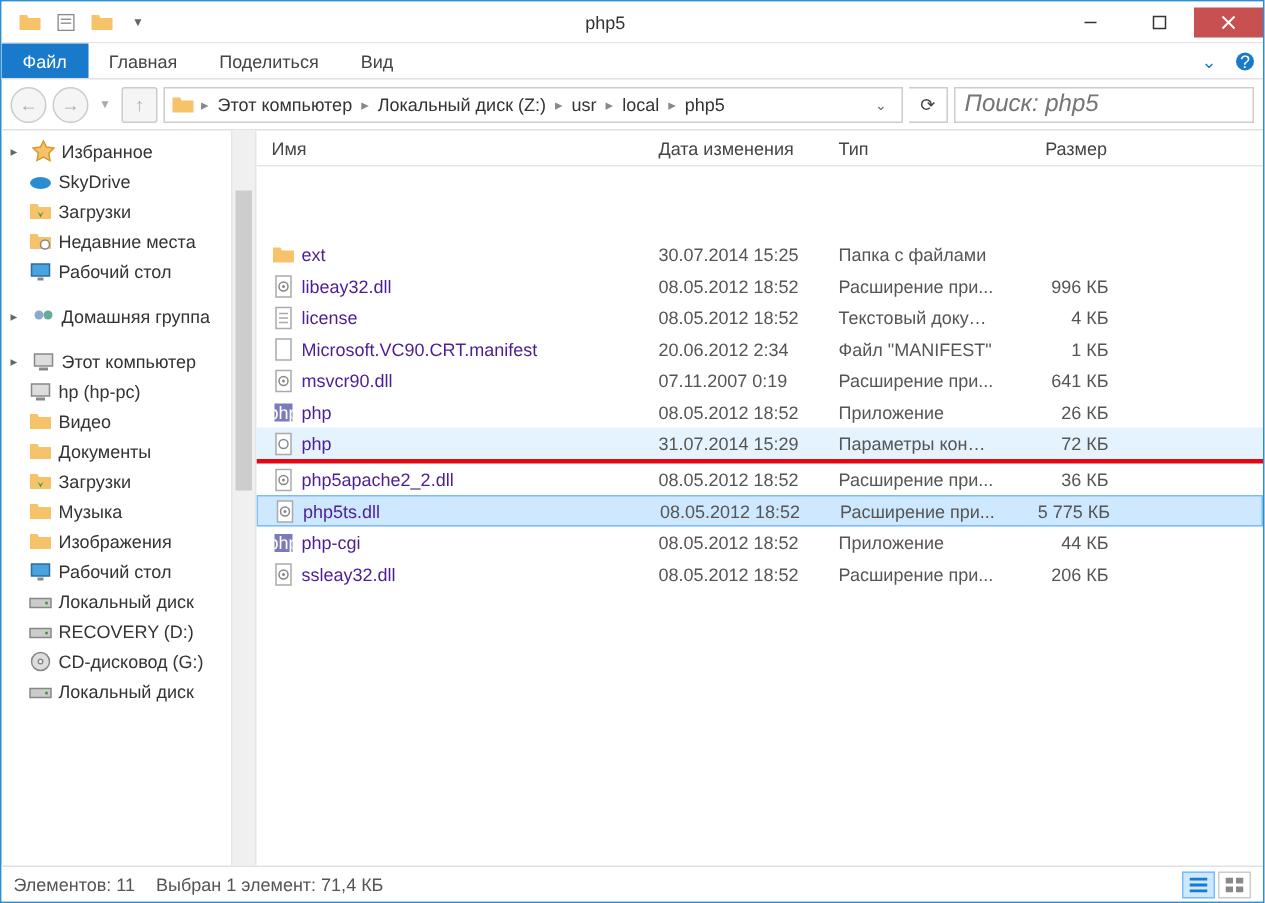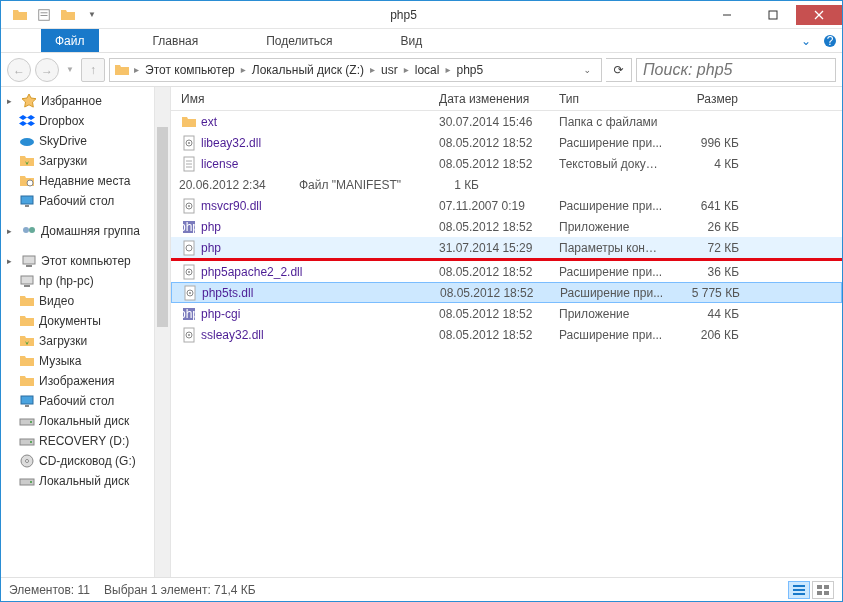--- a/index.html
+++ b/index.html
@@ -10,21 +10,21 @@
 .titlebar .qat { display:flex; align-items:center; padding-left:8px; gap:2px; }
 .qat-icon { width:22px; height:22px; display:flex; align-items:center; justify-content:center; }
 .titlebar .title { flex:1; text-align:center; font-size:12px; color:#333; }
 .titlebar .wbtns { display:flex; }
 .wbtn { width:46px; height:20px; display:flex; align-items:center; justify-content:center; color:#333; }
 .wbtn.close { background:#c75050; color:#fff; width:46px; height:20px; }
 .wbtn svg { width:10px; height:10px; }
 
 
 .ribbon { height:24px; display:flex; align-items:stretch; background:#fff; border-bottom:1px solid #e1e1e1; }
-.ribbon-tab { padding:4px 14px; font-size:12px; color:#444; display:flex; align-items:center;margin-left:40px; }
+.ribbon-tab { padding:4px 14px; font-size:12px; color:#444; display:flex; align-items:center; }
 .ribbon-tab.active { background:#1979ca; color:#fff; }
 .ribbon .spacer { flex:1; }
 .ribbon .collapse { width:24px; display:flex; align-items:center; justify-content:center; color:#1979ca; }
 .ribbon .help { width:24px; display:flex; align-items:center; justify-content:center; color:#1979ca; }
 
 
 .navbar { height:34px; display:flex; align-items:center; padding:4px 6px; gap:4px; border-bottom:1px solid #e1e1e1; }
 .navbtn { width:24px; height:24px; border:1px solid #ccc; border-radius:12px; display:flex; align-items:center; justify-content:center; color:#aaa; background:#f5f5f5; }
 .navbtn.small { width:14px; border:none; background:none; }
 .navbtn.up { border-radius:2px; }
@@ -44,21 +44,21 @@
 .navpane { width:170px; border-right:1px solid #e5e5e5; overflow:hidden; padding-top:4px; position:relative; }
 .navgroup { margin-bottom:10px; }
 .navitem { display:flex; align-items:center; height:20px; padding-left:18px; gap:4px; color:#333; white-space:nowrap; }
 .navitem.header { padding-left:6px; font-weight:normal; }
 .navitem .tw { width:10px; font-size:9px; color:#666; }
 .navitem .ic { width:16px; height:16px; display:flex; align-items:center; justify-content:center; }
 .nav-scroll { position:absolute; right:0; top:0; bottom:0; width:16px; background:#f0f0f0; border-left:1px solid #e5e5e5;}
 .nav-scroll .thumb { position:absolute; left:2px; right:2px; top:40px; height:200px; background:#cdcdcd; }
 
 
-.filepane { flex:1; display:flex; flex-direction:column; position:relative; }
+.filepane { flex:1; display:flex; flex-direction:column; position:relative;gap:48px; }
 .cols { display:flex; height:24px; border-bottom:1px solid #e5e5e5; align-items:center; color:#444; }
 .cols .col { padding:0 8px; border-right:1px solid transparent; }
 .col.name { width:260px; padding-left:10px; }
 .col.date { width:120px; }
 .col.type { width:120px; }
 .col.size { width:76px; text-align:right; }
 .rows { flex:1; overflow:hidden; }
 .row { display:flex; height:21px; align-items:center; }
 .row.selected { background:#cde8ff; border:1px solid #7abdff; height:21px; }
 .row .c { padding:0 8px; white-space:nowrap; overflow:hidden; text-overflow:ellipsis; color:#4c1d95; }
@@ -177,28 +177,20 @@
             <span class="ic">
               <svg width="16" height="16" viewBox="0 0 16 16">
                 <path class="i-star" d="M8 1l2 4 5 .7-3.5 3.4.8 5L8 11.8 3.7 14l.8-5L1 5.7 6 5z"></path>
               </svg>
             </span>
             <span>Избранное</span>
           </div>
           <div class="navitem">
             <span class="ic">
               <svg width="16" height="16" viewBox="0 0 16 16">
-                <path fill="#0061ff" d="M4 2l4 2.5L4 7 0 4.5z M12 2l4 2.5L12 7 8 4.5z M4 8l4 2.5L4 13 0 10.5z M12 8l4 2.5L12 13 8 10.5z"></path>
-              </svg>
-            </span>
-            <span>Dropbox</span>
-          </div>
-          <div class="navitem">
-            <span class="ic">
-              <svg width="16" height="16" viewBox="0 0 16 16">
                 <ellipse cx="8" cy="9" rx="7" ry="4" fill="#2a8dd4"></ellipse>
               </svg>
             </span>
             <span>SkyDrive</span>
           </div>
           <div class="navitem">
             <span class="ic">
               <svg width="16" height="16" viewBox="0 0 16 16">
                 <path class="i-folder" d="M1 3h5l1 2h8v8H1z"></path>
                 <path fill="#3a9b3a" d="M8 6v4l2-2-2 4-2-4 2 2z"></path>
@@ -357,21 +349,21 @@
       <div class="col size">Размер</div>
     </div>
     <div class="rows" id="file-rows">
         <div class="row">
           <div class="c name">
             <span class="fic"><svg width="16" height="16" viewBox="0 0 16 16">
                 <path class="i-folder" d="M1 3h5l1 2h8v8H1z"></path>
               </svg></span>
             <span>ext</span>
           </div>
-          <div class="c date">30.07.2014 15:46</div>
+          <div class="c date">30.07.2014 15:25</div>
           <div class="c type">Папка с файлами</div>
           <div class="c size"></div>
         </div>
         <div class="row">
           <div class="c name">
             <span class="fic"><svg width="16" height="16" viewBox="0 0 16 16">
                 <rect x="3" y="1" width="10" height="14" fill="#fff" stroke="#aaa"></rect>
                 <circle cx="8" cy="8" r="3" fill="none" stroke="#888"></circle>
                 <circle cx="8" cy="8" r="1" fill="#888"></circle>
               </svg></span>
@@ -389,20 +381,26 @@
                 <line x1="5" y1="8" x2="11" y2="8" stroke="#aaa"></line>
                 <line x1="5" y1="11" x2="11" y2="11" stroke="#aaa"></line>
               </svg></span>
             <span>license</span>
           </div>
           <div class="c date">08.05.2012 18:52</div>
           <div class="c type">Текстовый докум...</div>
           <div class="c size">4 КБ</div>
         </div>
         <div class="row">
+          <div class="c name">
+            <span class="fic"><svg width="16" height="16" viewBox="0 0 16 16">
+                <rect x="3" y="1" width="10" height="14" fill="#fff" stroke="#aaa"></rect>
+              </svg></span>
+            <span>Microsoft.VC90.CRT.manifest</span>
+          </div>
           <div class="c date">20.06.2012 2:34</div>
           <div class="c type">Файл "MANIFEST"</div>
           <div class="c size">1 КБ</div>
         </div>
         <div class="row">
           <div class="c name">
             <span class="fic"><svg width="16" height="16" viewBox="0 0 16 16">
                 <rect x="3" y="1" width="10" height="14" fill="#fff" stroke="#aaa"></rect>
                 <circle cx="8" cy="8" r="3" fill="none" stroke="#888"></circle>
                 <circle cx="8" cy="8" r="1" fill="#888"></circle>

